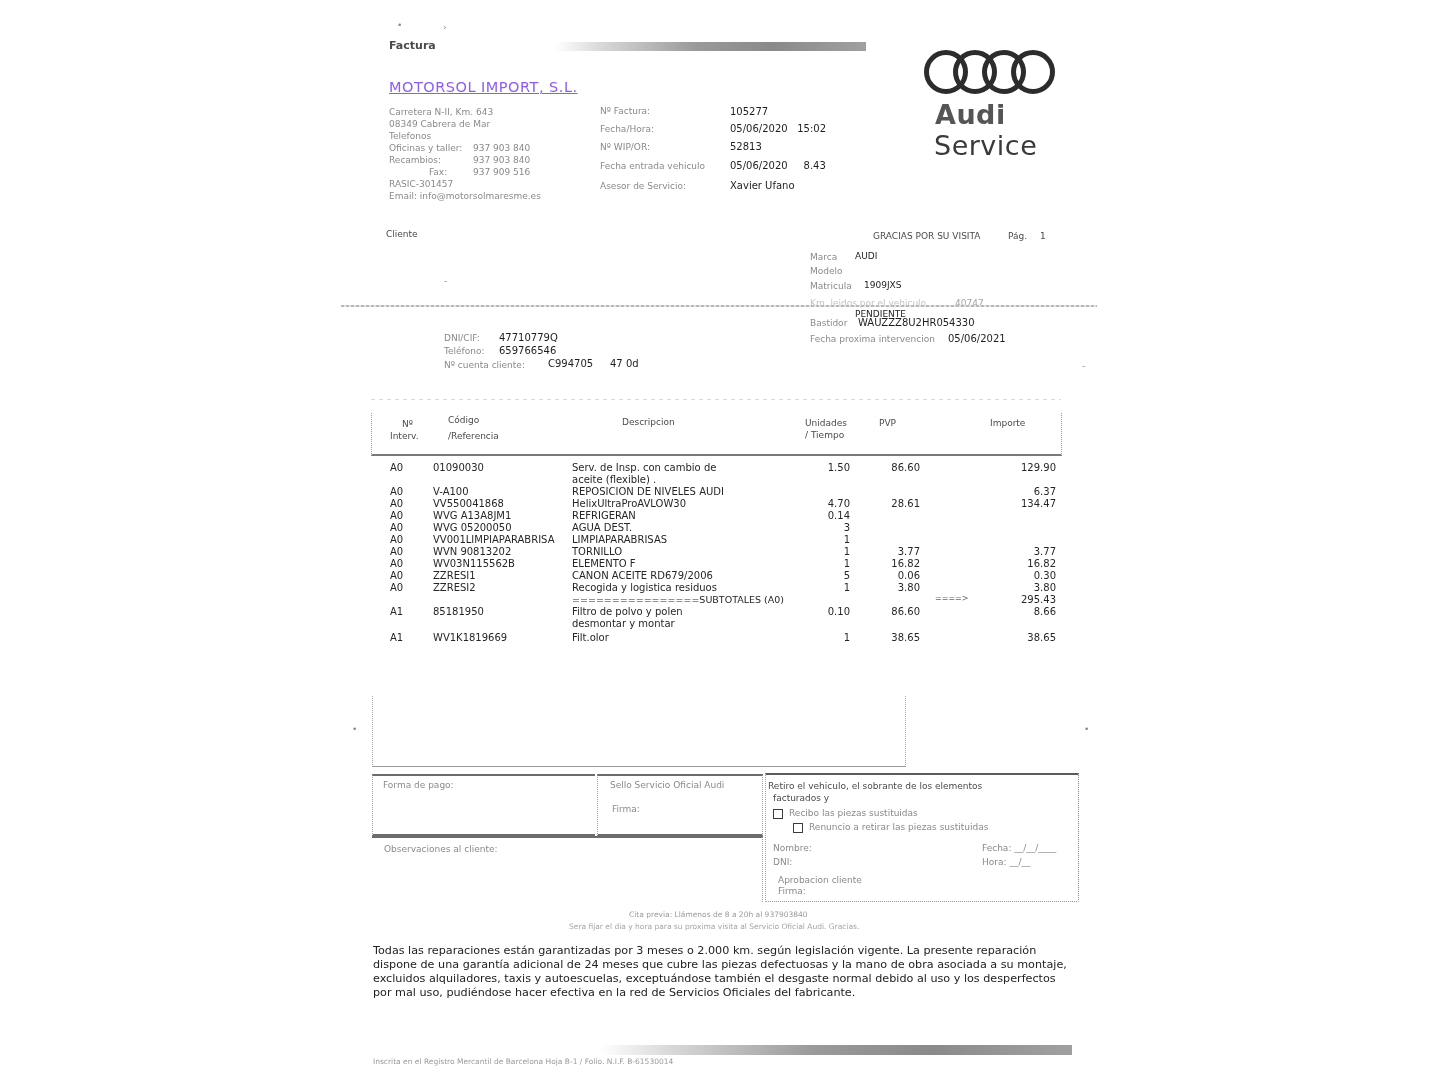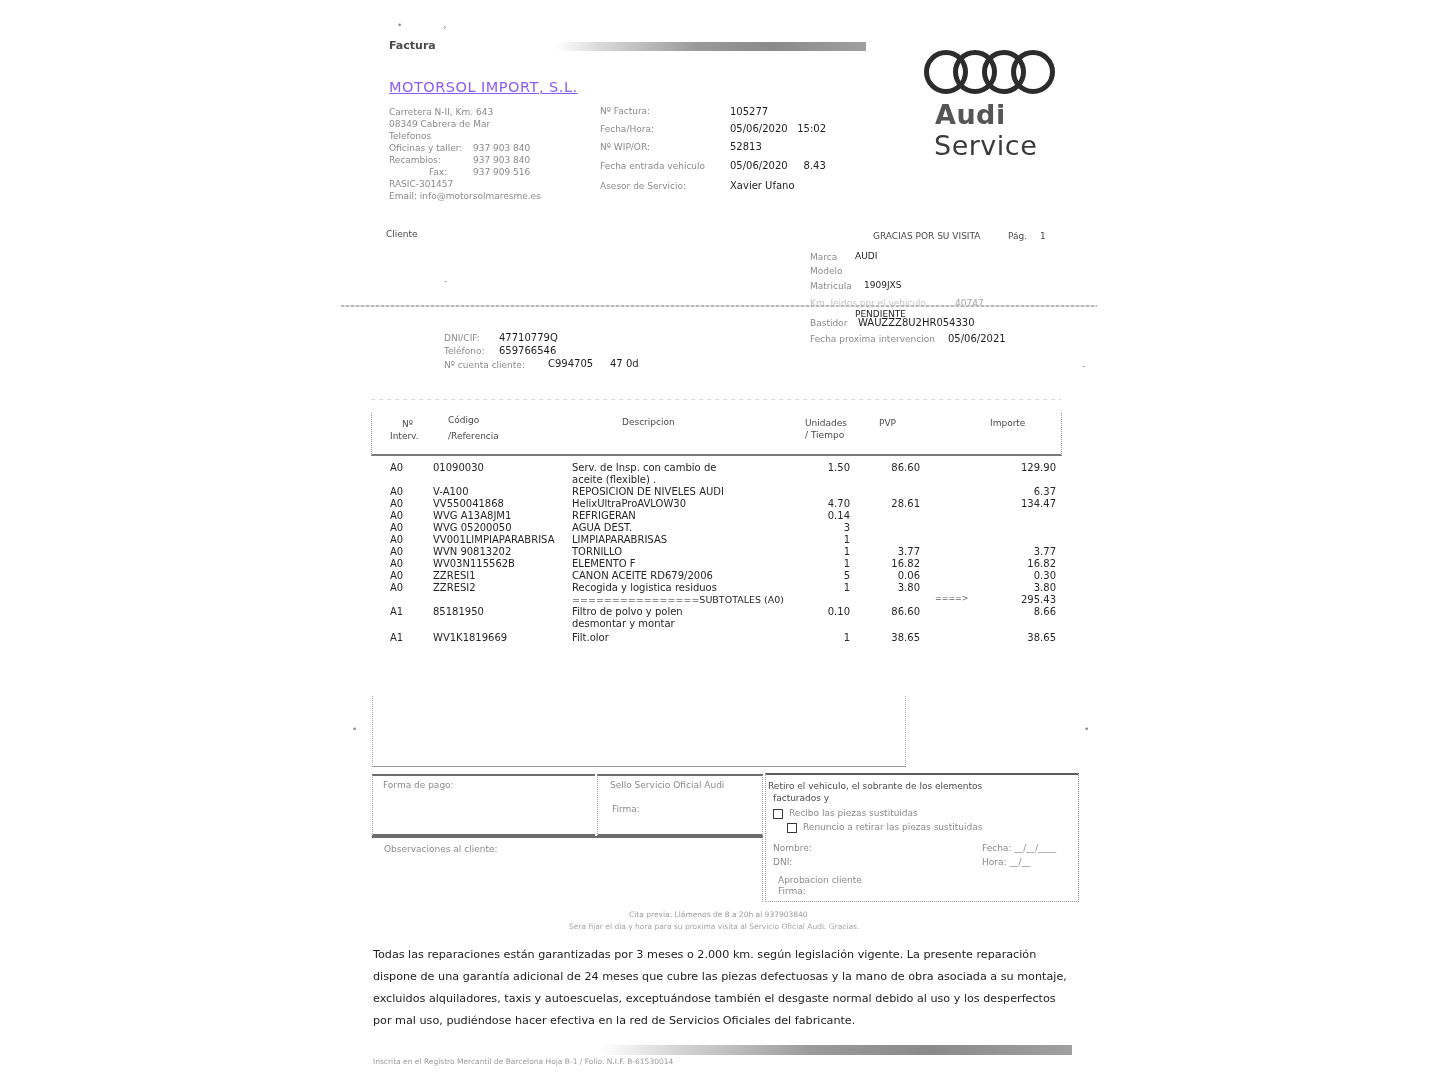--- a/index.html
+++ b/index.html
@@ -15,21 +15,21 @@
     .scanbar { position:absolute; height:9px;
       background:linear-gradient(90deg,#ffffff 0%,#d8d8d8 15%,#9a9a9a 45%,#8a8a8a 70%,#a0a0a0 100%); }
     .dotline { position:absolute; height:2px;
       background:repeating-linear-gradient(90deg,#b8b8b8 0 3px,#e2e2e2 3px 5px); }
     .boxdark { position:absolute; border-top:2px solid #6a6a6a; border-left:1px dotted #9a9a9a; border-right:1px dotted #9a9a9a; border-bottom:1px solid #9a9a9a; }
     .ring { position:absolute; width:34px; height:34px; border:5px solid #2c2c2c; border-radius:50%; }
     .cb { display:inline-block; width:8px; height:8px; border:1px solid #3a3a3a; margin-right:6px; vertical-align:middle; }
     .row { position:absolute; left:0; width:700px; height:12px; font-size:10px; color:#262626; }
     .row span { position:absolute; white-space:nowrap; }
     .num { text-align:right; }
-    .legal { position:absolute; left:373px; top:944px; width:700px; font-size:11.2px; line-height:22px; color:#222; }
+    .legal { position:absolute; left:373px; top:944px; width:700px; font-size:11.2px; line-height:14px; color:#222; }
   </style>
 </head>
 <body>
 
 <div class="abs faint f9" style="left:397px;top:20px;">•</div>
 <div class="abs faint f9" style="left:443px;top:22px;">›</div>
 
 <div class="abs mid f11" style="left:389px;top:39px;font-weight:bold;">Factura</div>
 <div class="scanbar" style="left:555px;top:42px;width:311px;"></div>
 
@@ -233,21 +233,21 @@
 </div>
 <div style="position:absolute;left:372px;top:836px;width:390px;height:64px;border-top:2px solid #6c6c6c;border-right:1px dotted #a0a0a0;">
   <div class="abs faint f9" style="left:12px;top:6px;">Observaciones al cliente:</div>
 </div>
 <div style="position:absolute;left:765px;top:773px;width:312px;height:126px;border-top:2px solid #5c5c5c;border-left:1px dotted #a0a0a0;border-right:1px dotted #888;border-bottom:1px dotted #999;">
   <div class="abs mid f9" style="left:2px;top:6px;">Retiro el vehiculo, el sobrante de los elementos</div>
   <div class="abs mid f9" style="left:7px;top:18px;">facturados y</div>
   <div class="abs faint f9" style="left:7px;top:33px;">
     <span class="cb"></span><span>Recibo las piezas sustituidas</span>
   </div>
-  <div class="abs faint f9" style="left:1px;top:47px;padding-left:20px;">
+  <div class="abs faint f9" style="left:7px;top:47px;padding-left:20px;">
     <span class="cb"></span><span>Renuncio a retirar las piezas sustituidas</span>
   </div>
   <div class="abs faint f9" style="left:7px;top:68px;">Nombre:</div>
   <div class="abs faint f9" style="left:216px;top:68px;">Fecha: __/__/____</div>
   <div class="abs faint f9" style="left:7px;top:82px;">DNI:</div>
   <div class="abs faint f9" style="left:216px;top:82px;">Hora: __/__</div>
   <div class="abs faint f9" style="left:12px;top:100px;">Aprobacion cliente</div>
   <div class="abs faint f9" style="left:12px;top:111px;">Firma:</div>
 </div>
 

